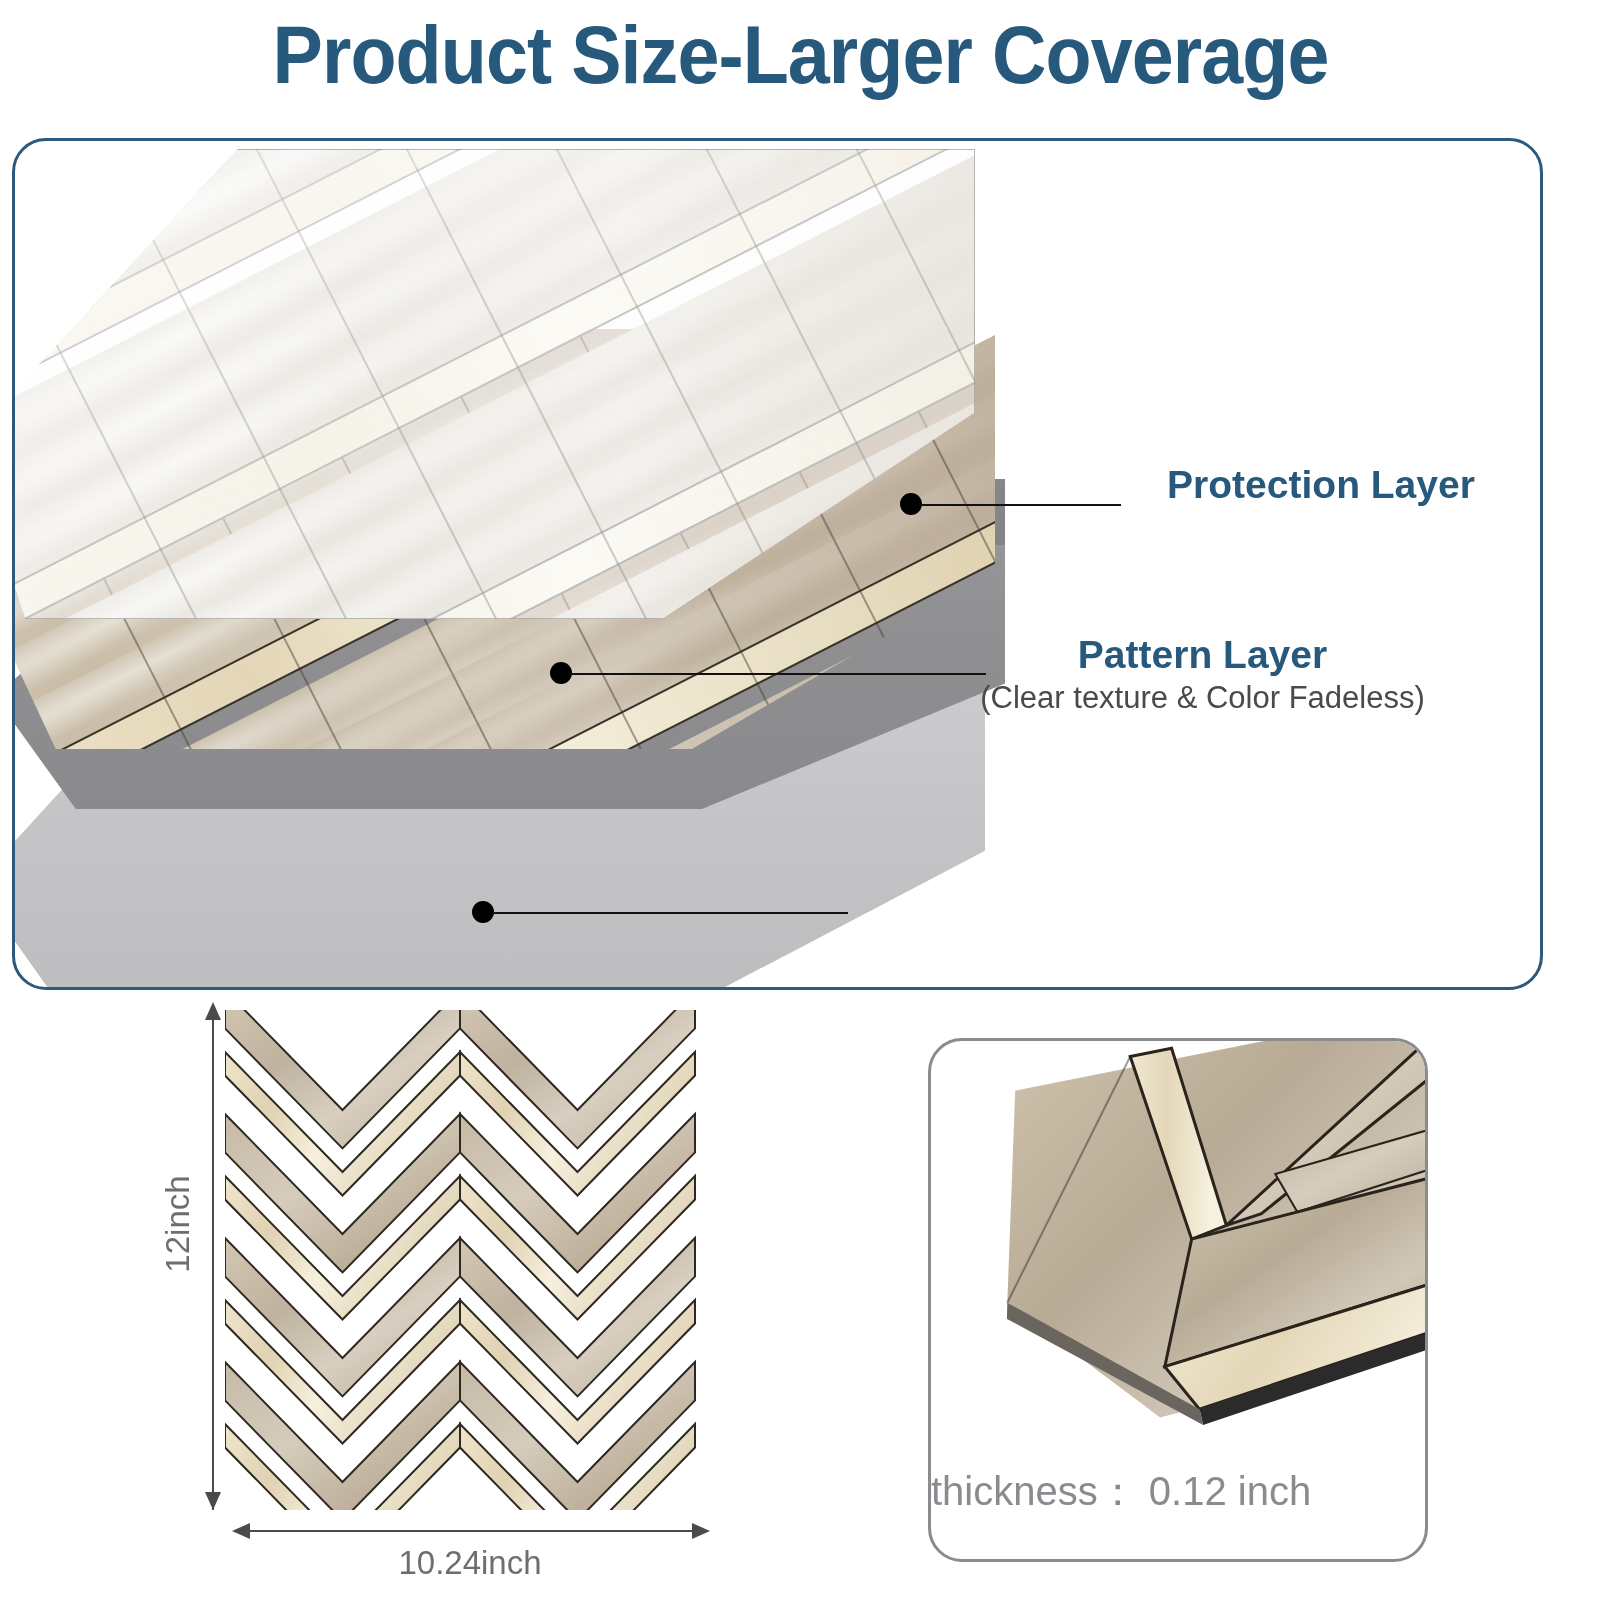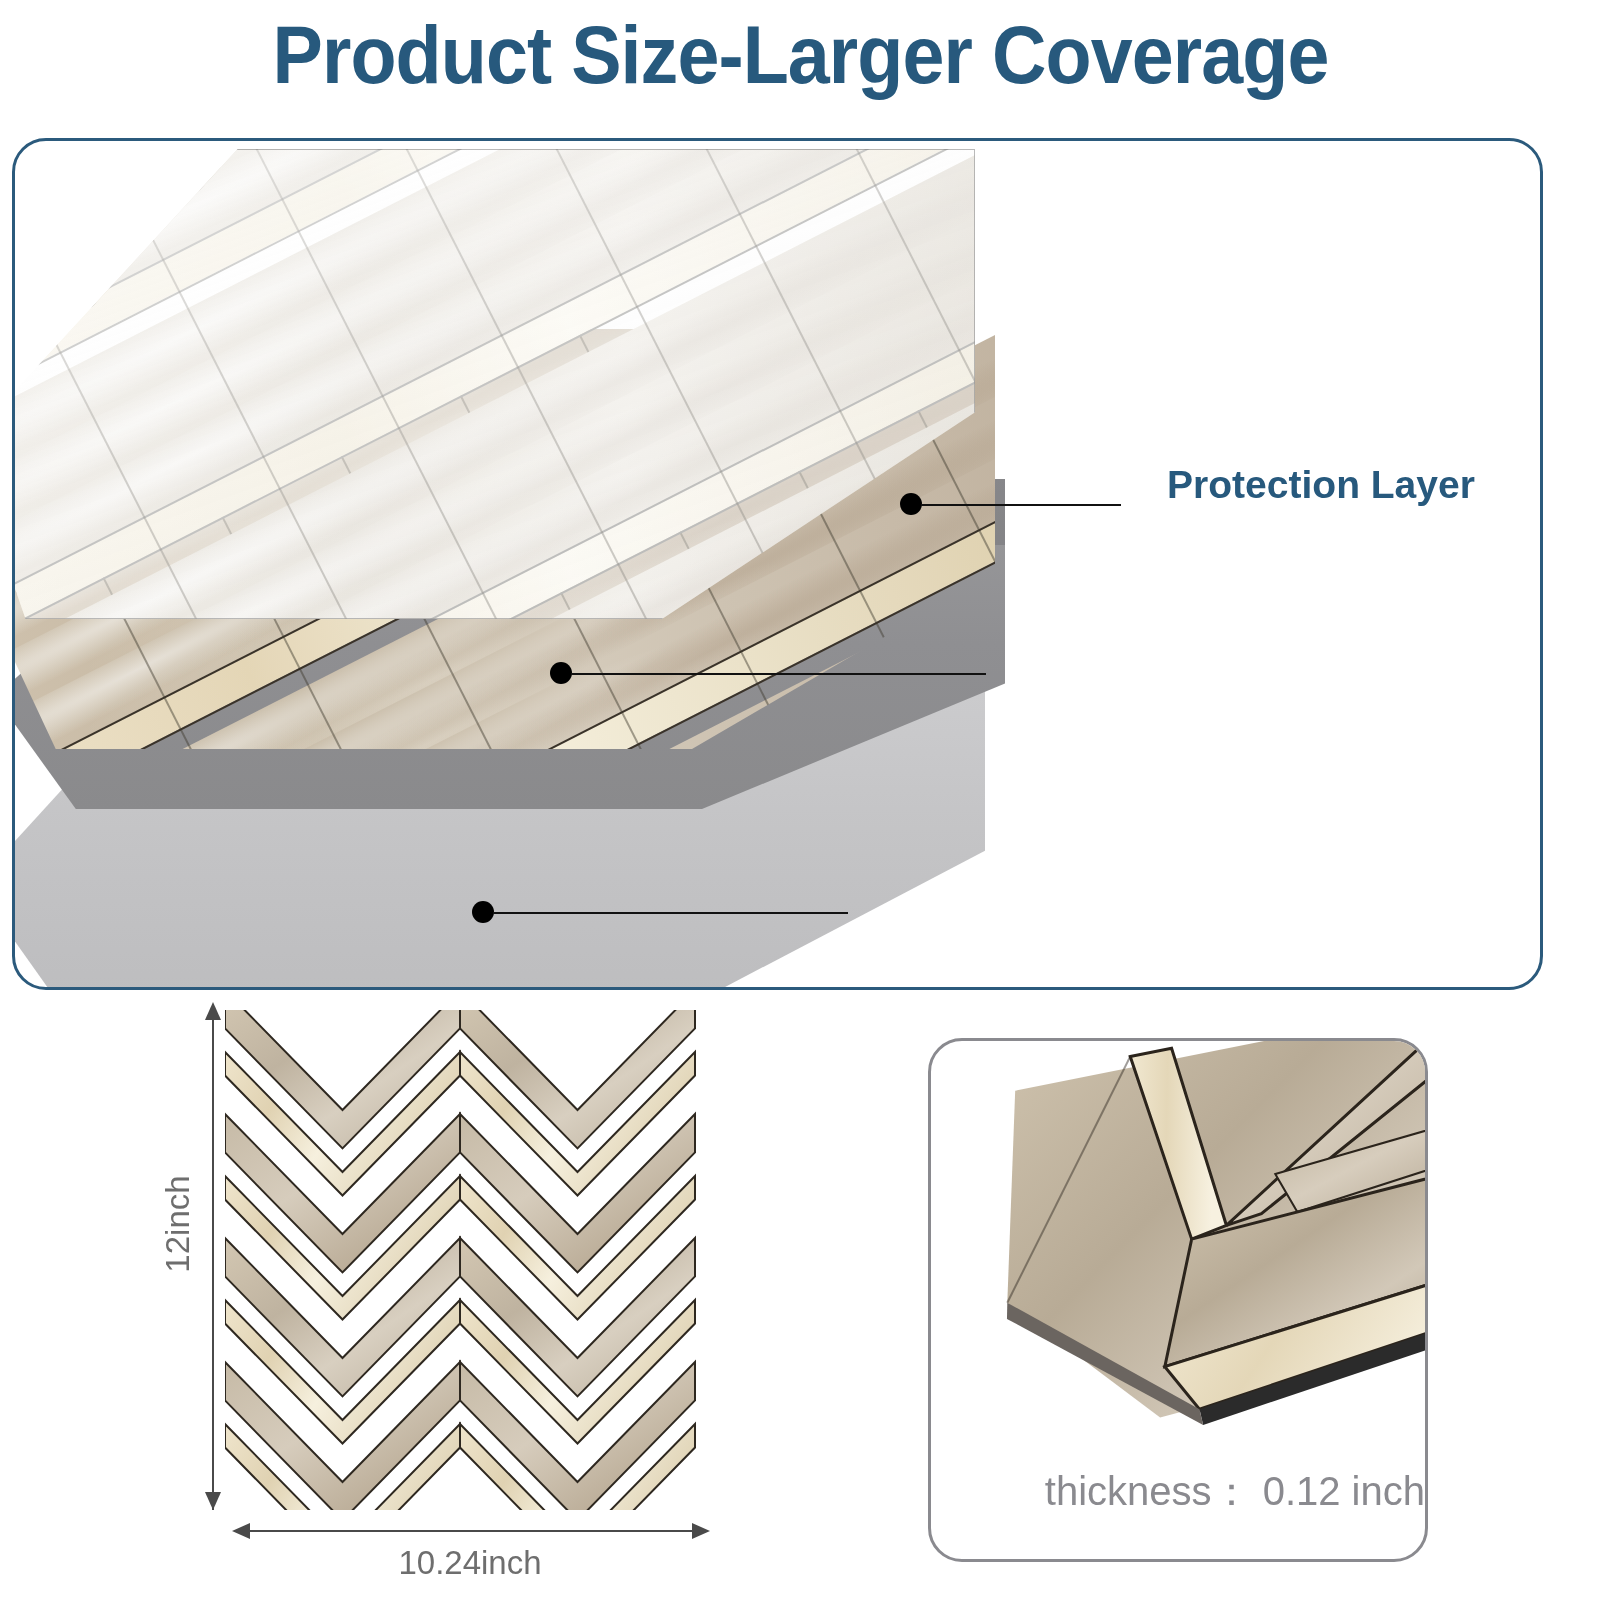--- a/index.html
+++ b/index.html
@@ -181,21 +181,21 @@
   }
 
   
   .thick-box{
     position:absolute;left:928px;top:1038px;width:500px;height:524px;
     border:3px solid #8a8a8f;border-radius:34px;box-sizing:border-box;
     background:#ffffff;overflow:hidden;
   }
   .thick-label{
     position:absolute;left:0;bottom:40px;width:100%;
-    text-align:right;font-size:40px;color:#8a8a8f;
+    text-align:left;font-size:40px;color:#8a8a8f;
     font-family:"Liberation Sans", sans-serif;
   }
   .corner-sample{
     position:absolute;left:0px;top:-10px;width:530px;height:400px;
     overflow:hidden;
   }
 </style>
 </head>
 <body>
 
@@ -322,20 +322,24 @@
       </div>
 
       <div class="dot" style="left:845px;top:344px;"></div>
       <div class="leader" style="left:866px;top:355px;width:200px;"></div>
       <div class="lab" style="left:1056px;top:316px;width:420px;">
         <div class="t1">Protection Layer</div>
       </div>
 
       <div class="dot" style="left:495px;top:513px;"></div>
       <div class="leader" style="left:516px;top:524px;width:415px;"></div>
+      <div class="lab" style="left:920px;top:486px;width:455px;">
+        <div class="t1">Pattern Layer</div>
+        <div class="t2">(Clear texture &amp; Color Fadeless)</div>
+      </div>
 
       <div class="dot" style="left:417px;top:752px;"></div>
       <div class="leader" style="left:438px;top:763px;width:355px;"></div>
 
     </div>
   </div>
 
   <div class="dim-wrap">
 
     <div class="arrow-up"></div>

